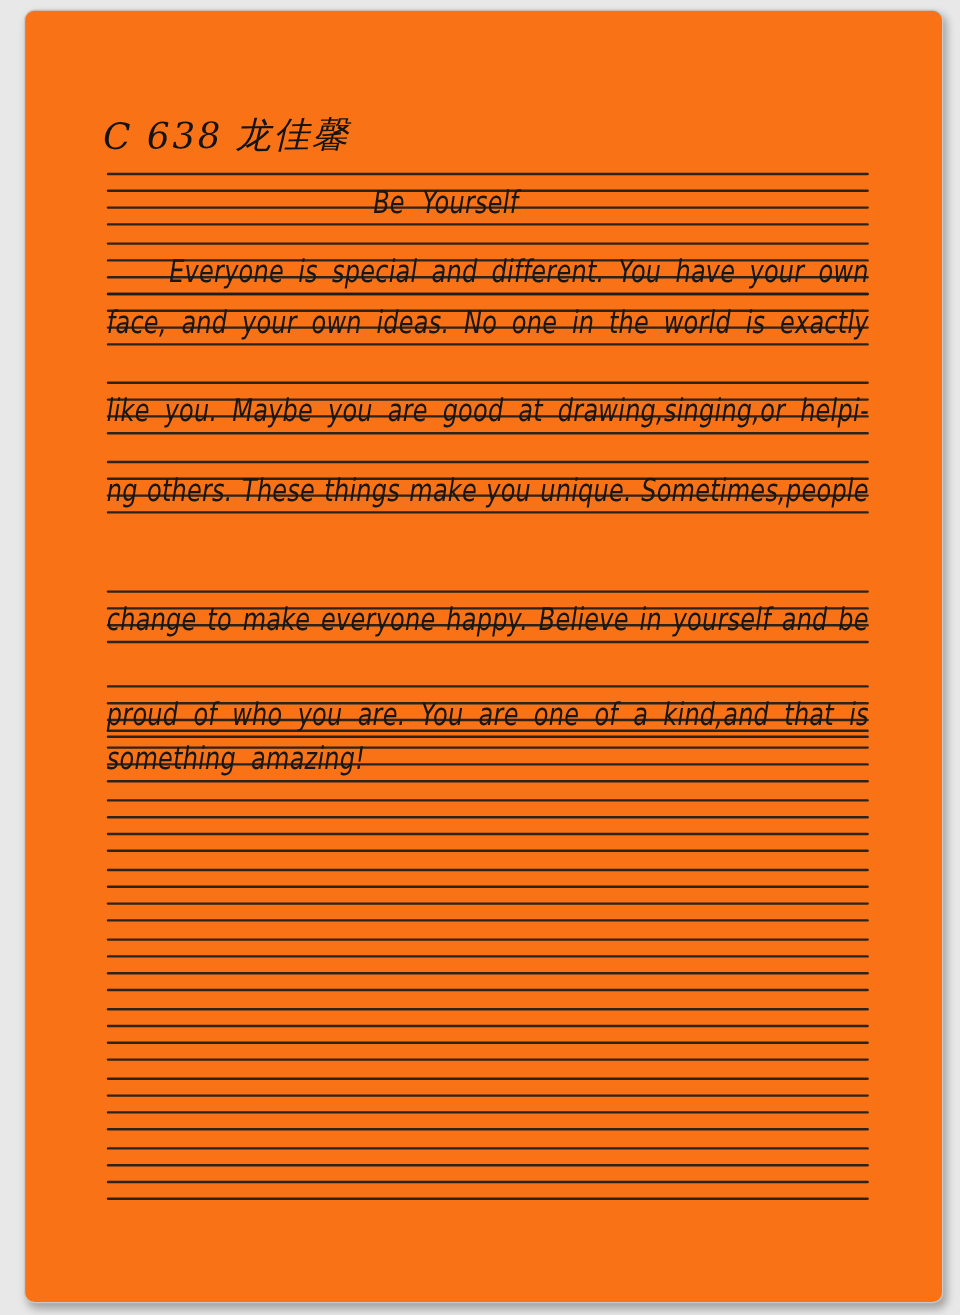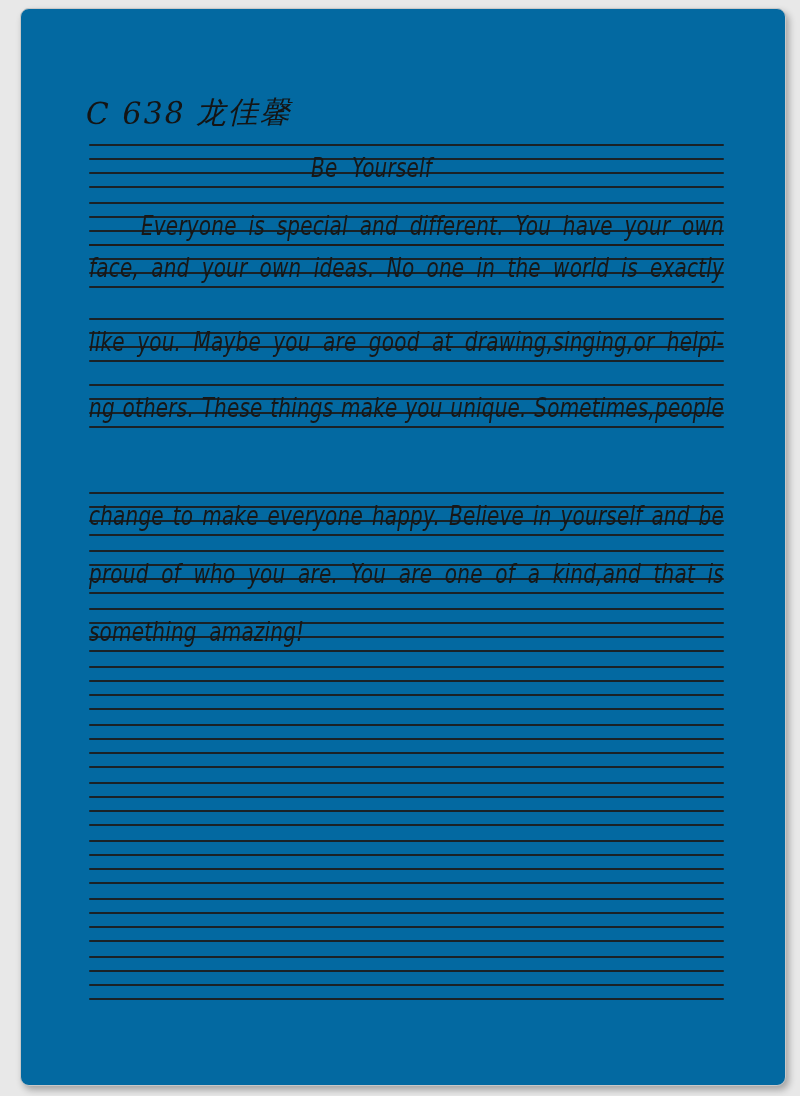--- a/index.html
+++ b/index.html
@@ -73,21 +73,21 @@
     transform-origin:0 0;
     white-space:normal;
   }
   .t-justify{text-align:justify;text-align-last:justify;}
   .t-left{text-align:left;word-spacing:6px;}
   .t-title{text-align:center;padding-right:70px;word-spacing:8px;}
 </style>
 </head>
 <body style="background: rgb(232, 232, 232);">
 
-<div class="page" style="background: #0369a1;">
+<div class="page" style="background: #f97316;">
 
   <div class="header">
     <div class="student">
       <span class="code">C 638</span><span>龙佳馨</span>
     </div>
   </div>
 
   <div class="ruled" id="ruled-area">
       <div class="group" style="top: 0px;">
         <div class="rule" style="top: 0px;"></div>
@@ -124,21 +124,21 @@
         <div class="rule" style="top: 42px;"></div>
         <div class="hand t-justify">ng others. These things make you unique. Sometimes,people</div>
       </div>
       <div class="group" style="top: 348px;">
         <div class="rule" style="top: 0px;"></div>
         <div class="rule" style="top: 14px;"></div>
         <div class="rule" style="top: 28px;"></div>
         <div class="rule" style="top: 42px;"></div>
         <div class="hand t-justify">change to make everyone happy. Believe in yourself and be</div>
       </div>
-      <div class="group" style="top: 406px;">
+      <div class="group" style="top: 427px;">
         <div class="rule" style="top: 0px;"></div>
         <div class="rule" style="top: 14px;"></div>
         <div class="rule" style="top: 28px;"></div>
         <div class="rule" style="top: 42px;"></div>
         <div class="hand t-justify">proud of who you are. You are one of a kind,and that is</div>
       </div>
       <div class="group" style="top: 464px;">
         <div class="rule" style="top: 0px;"></div>
         <div class="rule" style="top: 14px;"></div>
         <div class="rule" style="top: 28px;"></div>

